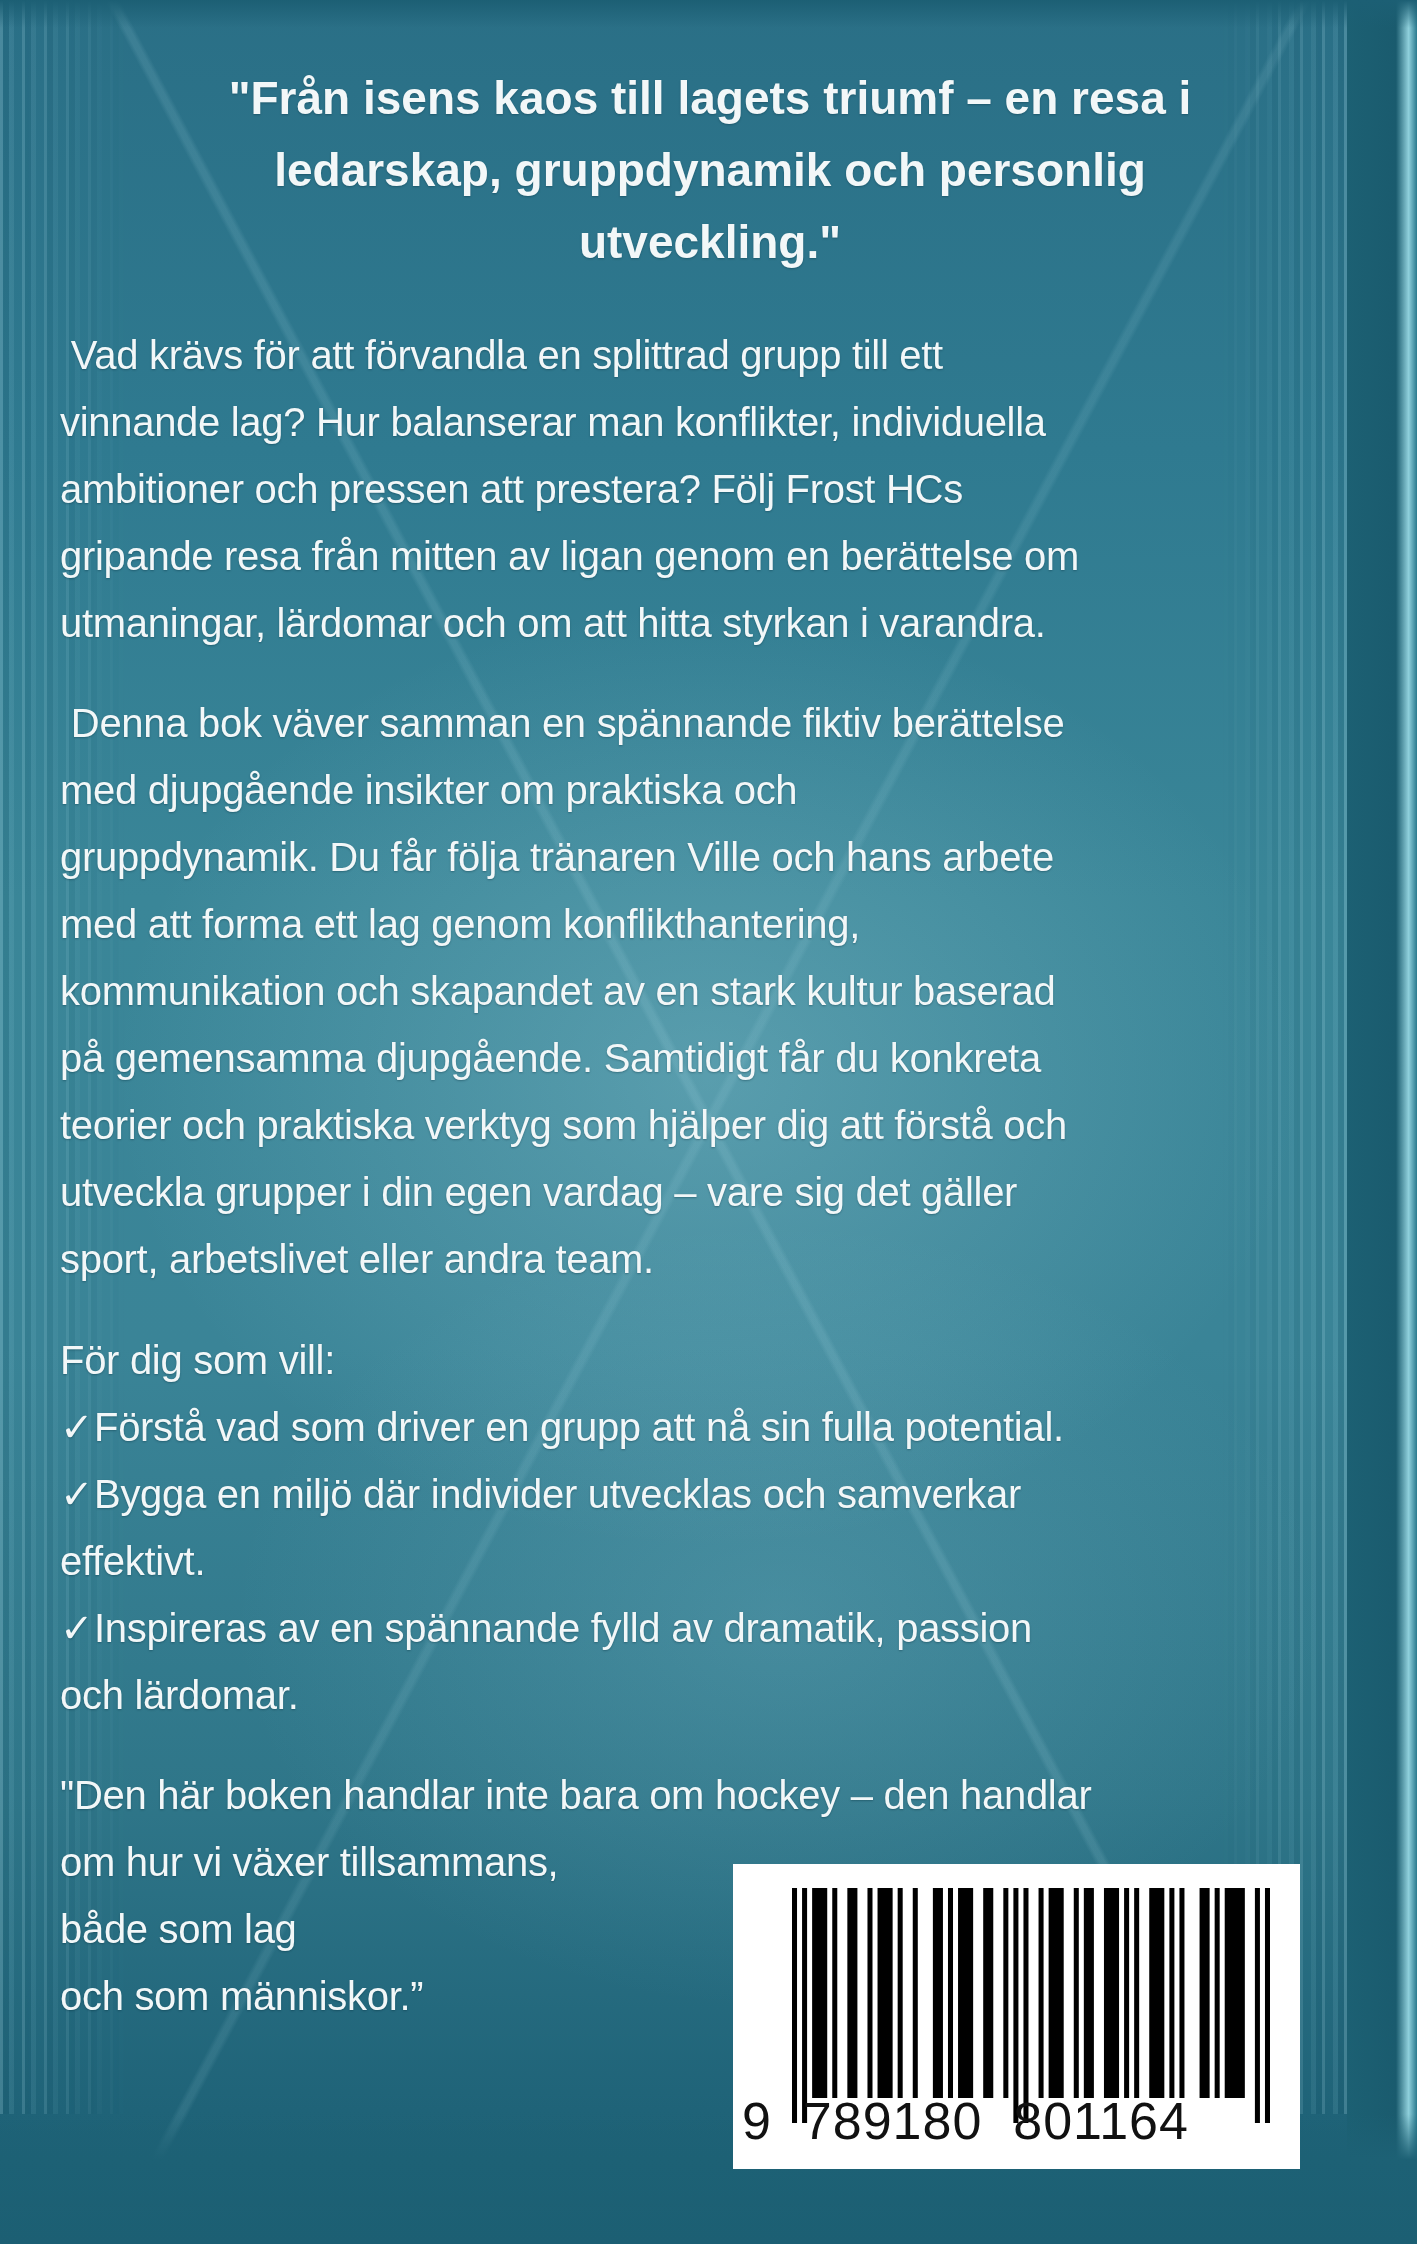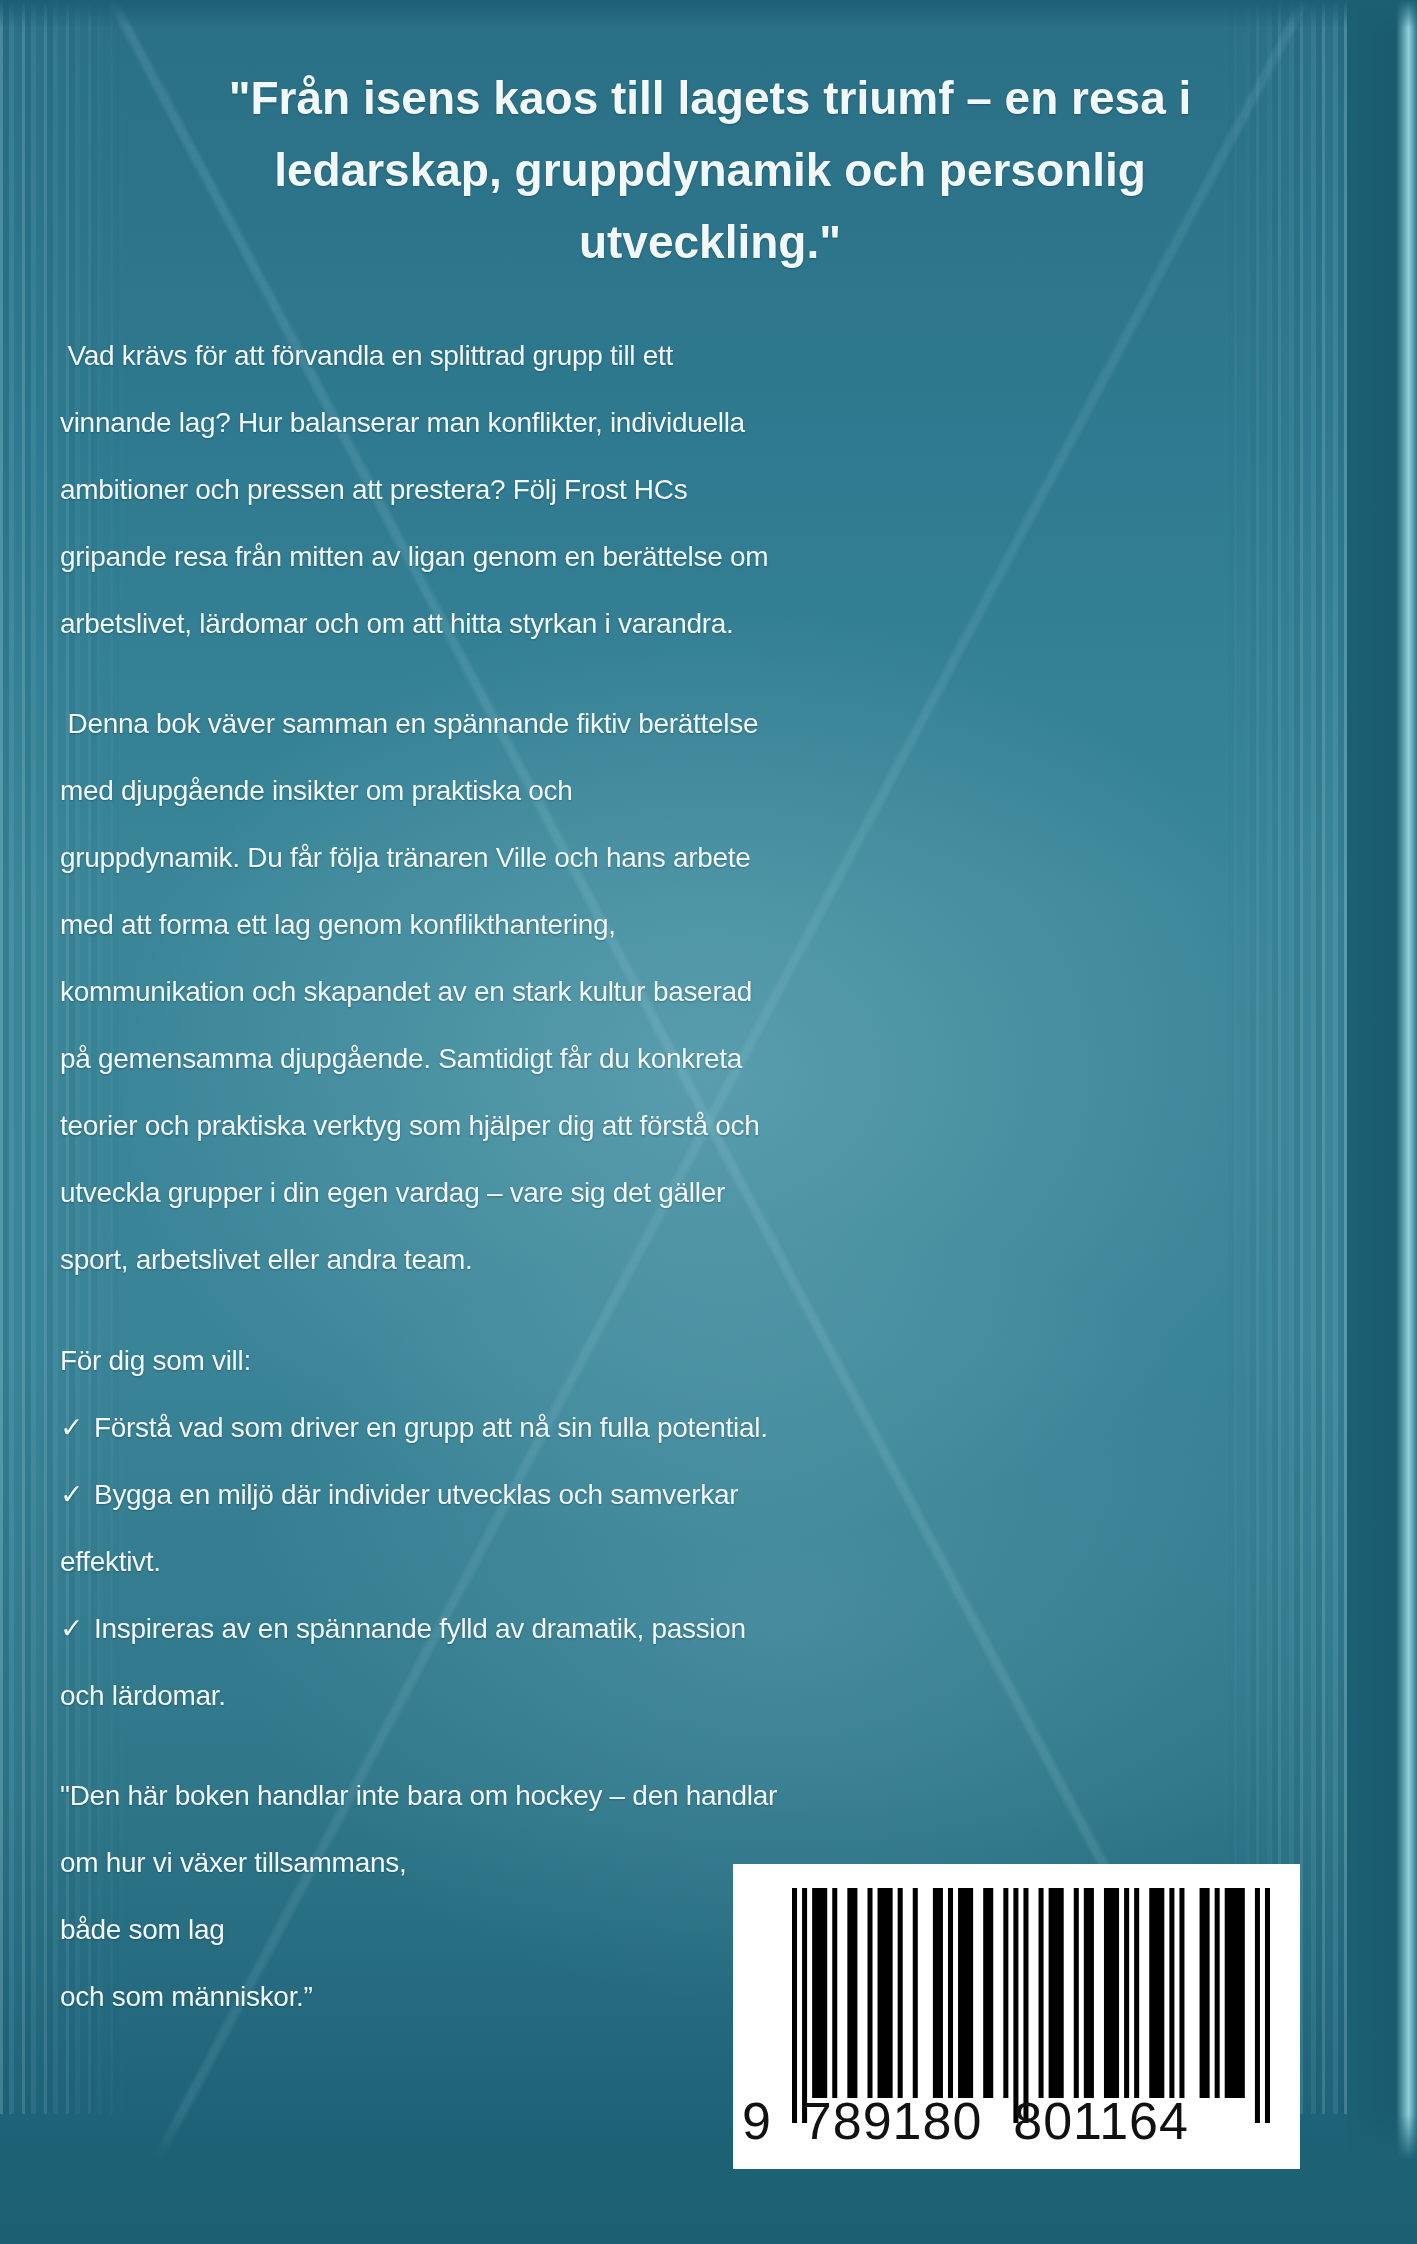--- a/index.html
+++ b/index.html
@@ -48,21 +48,21 @@
   }
 
   .text { position: absolute; color: #f2f7f8; text-shadow: 0 1px 2px rgba(0,40,55,0.35); }
 
   .tagline {
     left: 140px; width: 1140px; top: 62px;
     font-weight: bold; font-size: 46px; line-height: 72px; text-align: center;
   }
   .para {
     left: 60px; width: 1300px;
-    font-size: 28px; line-height: 67px; letter-spacing: -0.3px;
+    font-size: 40px; line-height: 67px; letter-spacing: -0.3px;
   }
   .para1 { top: 322px; }
   .para2 { top: 690px; }
   .para3 { top: 1327px; }
   .para4 { top: 1762px; width: 660px; }
   .line { display: block; white-space: nowrap; }
   .check-item { display: block; }
   .check-icon { display: inline-block; width: 34px; }
 
   .barcode-box {
@@ -93,21 +93,21 @@
     <span class="line">"Från isens kaos till lagets triumf – en resa i</span>
     <span class="line">ledarskap, gruppdynamik  och personlig</span>
     <span class="line">utveckling."</span>
   </div>
 
   <div class="text para para1">
     <span class="line" style="white-space:pre"> Vad krävs för att förvandla en splittrad grupp till ett</span>
     <span class="line">vinnande lag? Hur balanserar man konflikter, individuella</span>
     <span class="line">ambitioner och pressen att prestera? Följ Frost HCs</span>
     <span class="line">gripande resa från mitten av ligan genom en berättelse om</span>
-    <span class="line">arbetslivet, lärdomar och om att hitta styrkan i varandra.</span>
+    <span class="line">utmaningar, lärdomar och om att hitta styrkan i varandra.</span>
   </div>
 
   <div class="text para para2">
     <span class="line" style="white-space:pre"> Denna bok väver samman en spännande fiktiv berättelse</span>
     <span class="line">med djupgående insikter om praktiska och</span>
     <span class="line">gruppdynamik. Du får följa tränaren Ville och hans arbete</span>
     <span class="line">med att forma ett lag genom konflikthantering,</span>
     <span class="line">kommunikation och skapandet av en stark kultur baserad</span>
     <span class="line">på gemensamma djupgående. Samtidigt får du konkreta</span>
     <span class="line">teorier och praktiska verktyg som hjälper dig att förstå och</span>

